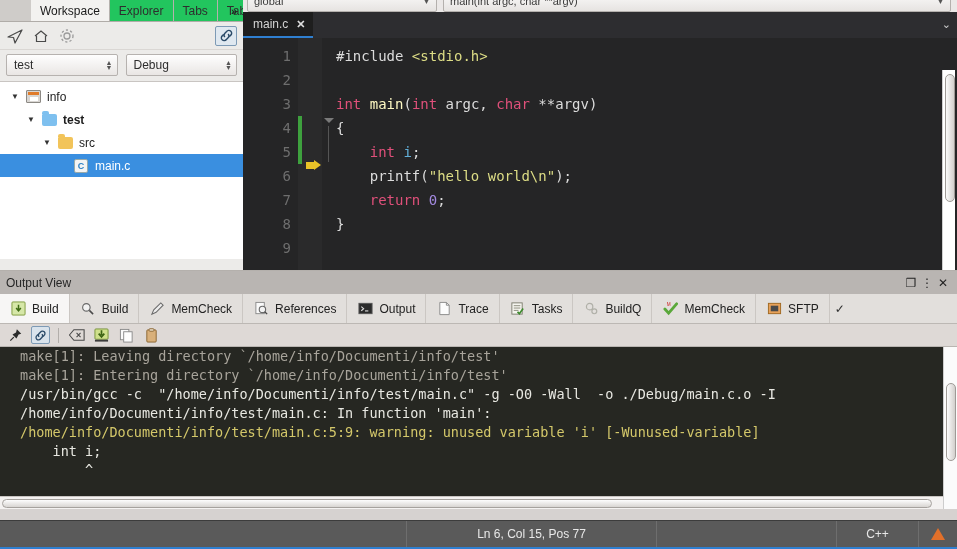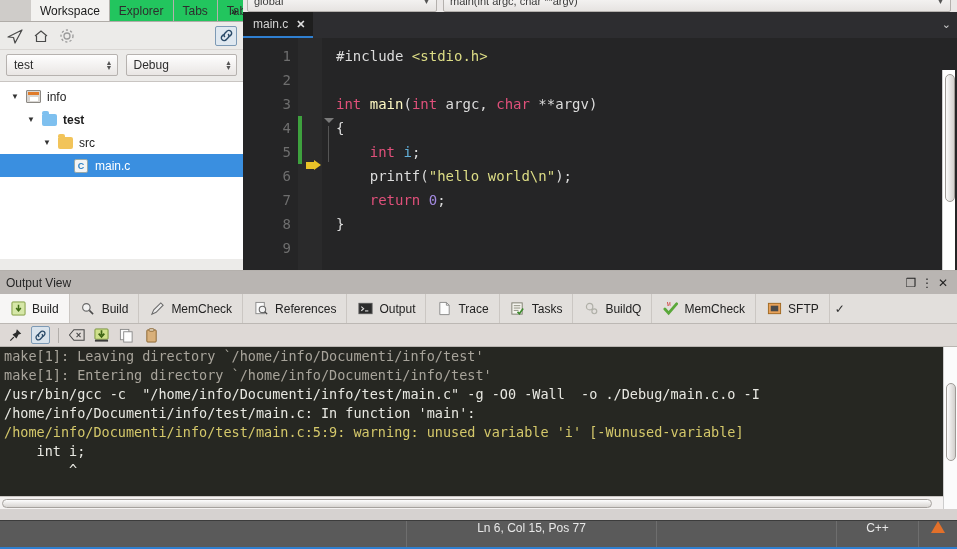--- a/index.html
+++ b/index.html
@@ -150,41 +150,41 @@
                justify-content:center; }
   .ovtab-check { display: flex; align-items: center; padding: 0 5px; color: #333; font-size: 12px; }
   .ovbar2 { height: 23px; background: #ded9d6; display: flex; align-items: center;
             gap: 6px; padding: 0 6px; border-bottom: 1px solid #b9b5b1; }
   .ovbar2 .sep { width: 1px; height: 15px; background: #b2aeaa; margin: 0 2px; }
   .ovbar2 .bi { width: 19px; height: 18px; display:inline-flex; align-items:center;
                 justify-content:center; color:#3a3a3a; }
   .ovbar2 .bi.framed { border: 1px solid #7d9ab5; background: #d9e3ec; border-radius: 2px; }
   .console { position: relative; height: 162px; background: #262722; overflow: hidden;
              font-family: "DejaVu Sans Mono", monospace; font-size: 13.5px; }
-  .console .ln2 { height: 19px; line-height: 19px; white-space: pre; padding-left: 4px; }
+  .console .ln2 { height: 19px; line-height: 19px; white-space: pre; padding-left: 20px; }
   .c-dim  { color: #a8a49b; }
   .c-white{ color: #e8e8e2; }
   .c-warn { color: #d4c86a; }
   .convscroll { position: absolute; right: 0; top: 0; width: 14px; height: 162px;
                 background: #fbfbfb; border-left: 1px solid #cdcdcd; }
   .convscroll .thumb { position: absolute; left: 2px; top: 36px; width: 10px; height: 78px;
                 background: linear-gradient(90deg,#fcfcfc,#d2cfcc); border: 1px solid #9e9a96;
                 border-radius: 5px; }
   .conhscroll { position: absolute; left: 0; bottom: 0; width: 943px; height: 13px;
                 background: #f4f2f1; border-top: 1px solid #c9c5c2; }
   .conhscroll .thumb { position: absolute; left: 2px; top: 2px; width: 930px; height: 9px;
                 background: linear-gradient(#fdfdfd,#d8d5d2); border: 1px solid #a6a29e;
                 border-radius: 5px; }
 
   
   .statusbar { position: absolute; left: 0; bottom: 0; width: 957px; height: 29px;
                background: #5a5a5a; color: #e8e8e8; display: flex; align-items: center;
                border-top: 1px solid #3c3c3c; border-bottom: 2px solid #2f7fd0;
                font-size: 12px; }
-  .sb-cell { height: 100%; display: flex; justify-content: center;
+  .sb-cell { height: 100%; display: flex; align-items: center; justify-content: center;
              border-right: 1px solid #6e6e6e; }
   .sb-grow { flex: 1; }
   .warn-tri { width: 0; height: 0; border-left: 7px solid transparent;
               border-right: 7px solid transparent; border-bottom: 12px solid #e2702a; }
 </style>
 </head>
 <body>
 
 <div id="app">
 

